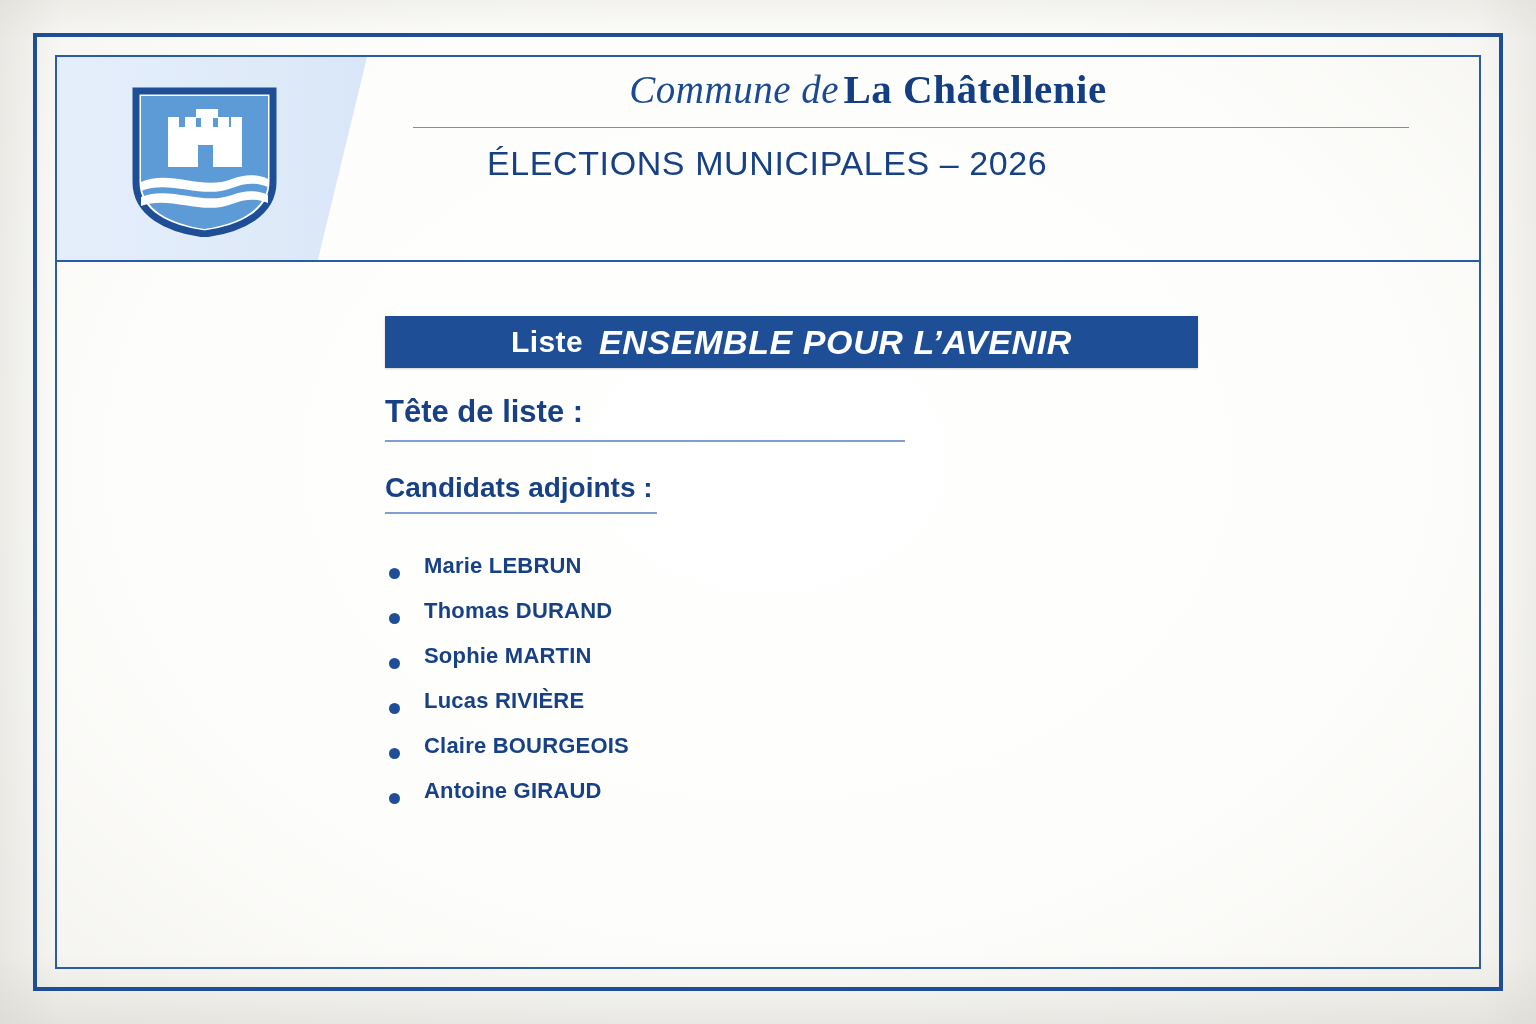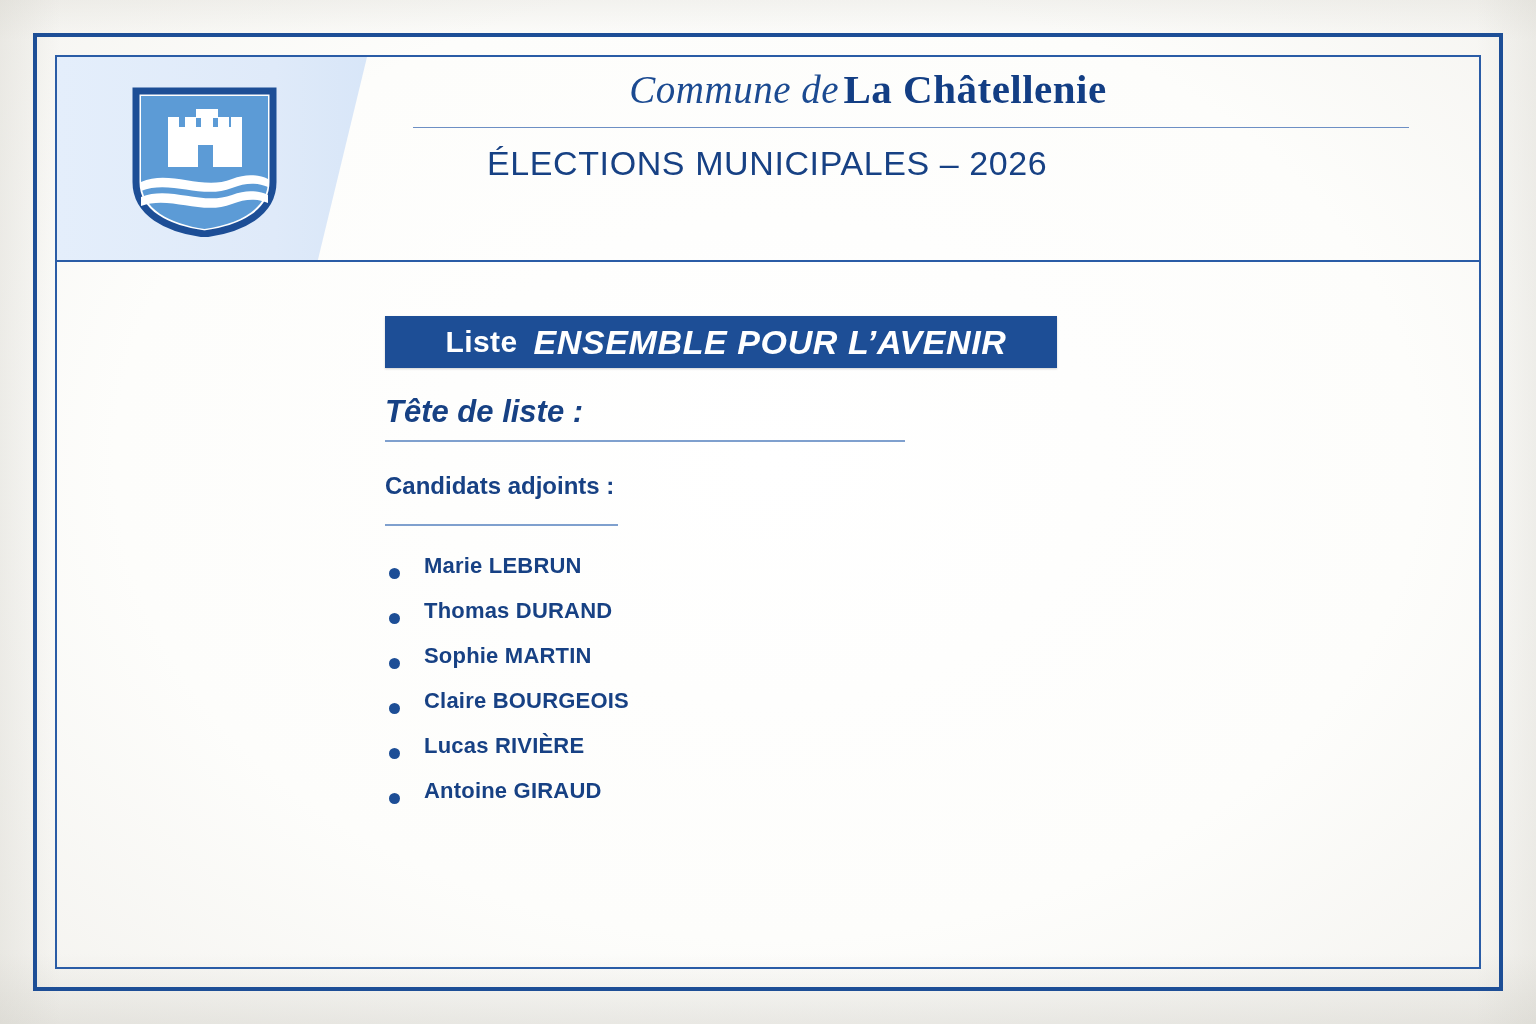--- a/index.html
+++ b/index.html
@@ -137,28 +137,27 @@
     left: 57px;
     top: 262px;
     right: 57px;
     bottom: 57px;
   }
 
   .list-banner {
     position: absolute;
     left: 328px;
     top: 54px;
-    width: 662px;
+    width: 813px;
     height: 52px;
     background: #1d4e96;
     display: flex;
     align-items: center;
     justify-content: center;
     box-shadow: 0 1px 2px rgba(0,0,0,0.18);
-    padding-left: 10px;
   }
 
   .list-banner .liste-word {
     color: #ffffff;
     font-weight: bold;
     font-size: 30px;
     letter-spacing: 0.4px;
     margin-right: 16px;
   }
 
@@ -180,39 +179,38 @@
     align-items: baseline;
     border-bottom: 2px solid #7fa0ce;
     padding-bottom: 10px;
   }
 
   .tete-label {
     font-size: 31px;
     font-weight: bold;
     color: #174184;
     margin-right: 12px;
-    font-style: italic;
   }
 
   .tete-name {
     font-size: 37px;
     font-weight: bold;
     color: #133e84;
     letter-spacing: 0.3px;
   }
 
   .adjoints-label {
     position: absolute;
     left: 328px;
     top: 210px;
-    font-size: 24px;
+    font-size: 28px;
     font-weight: bold;
     color: #174184;
     border-bottom: 2px solid #7fa0ce;
-    padding-bottom: 24px;
+    padding-bottom: 8px;
     padding-right: 4px;
   }
 
   .candidates {
     position: absolute;
     left: 330px;
     top: 272px;
     margin: 0;
     padding: 0;
     list-style: none;
@@ -303,25 +301,25 @@
       <li>
         <span class="bullet"></span>
         <span>Thomas DURAND</span>
       </li>
       <li>
         <span class="bullet"></span>
         <span>Sophie MARTIN</span>
       </li>
       <li>
         <span class="bullet"></span>
+        <span>Lucas RIVIÈRE</span>
+      </li>
+      <li>
+        <span class="bullet"></span>
         <span>Claire BOURGEOIS</span>
-      </li>
-      <li>
-        <span class="bullet"></span>
-        <span>Lucas RIVIÈRE</span>
       </li>
       <li>
         <span class="bullet"></span>
         <span>Antoine GIRAUD</span>
       </li>
     </ul>
 
   </div>
 </div>
 

